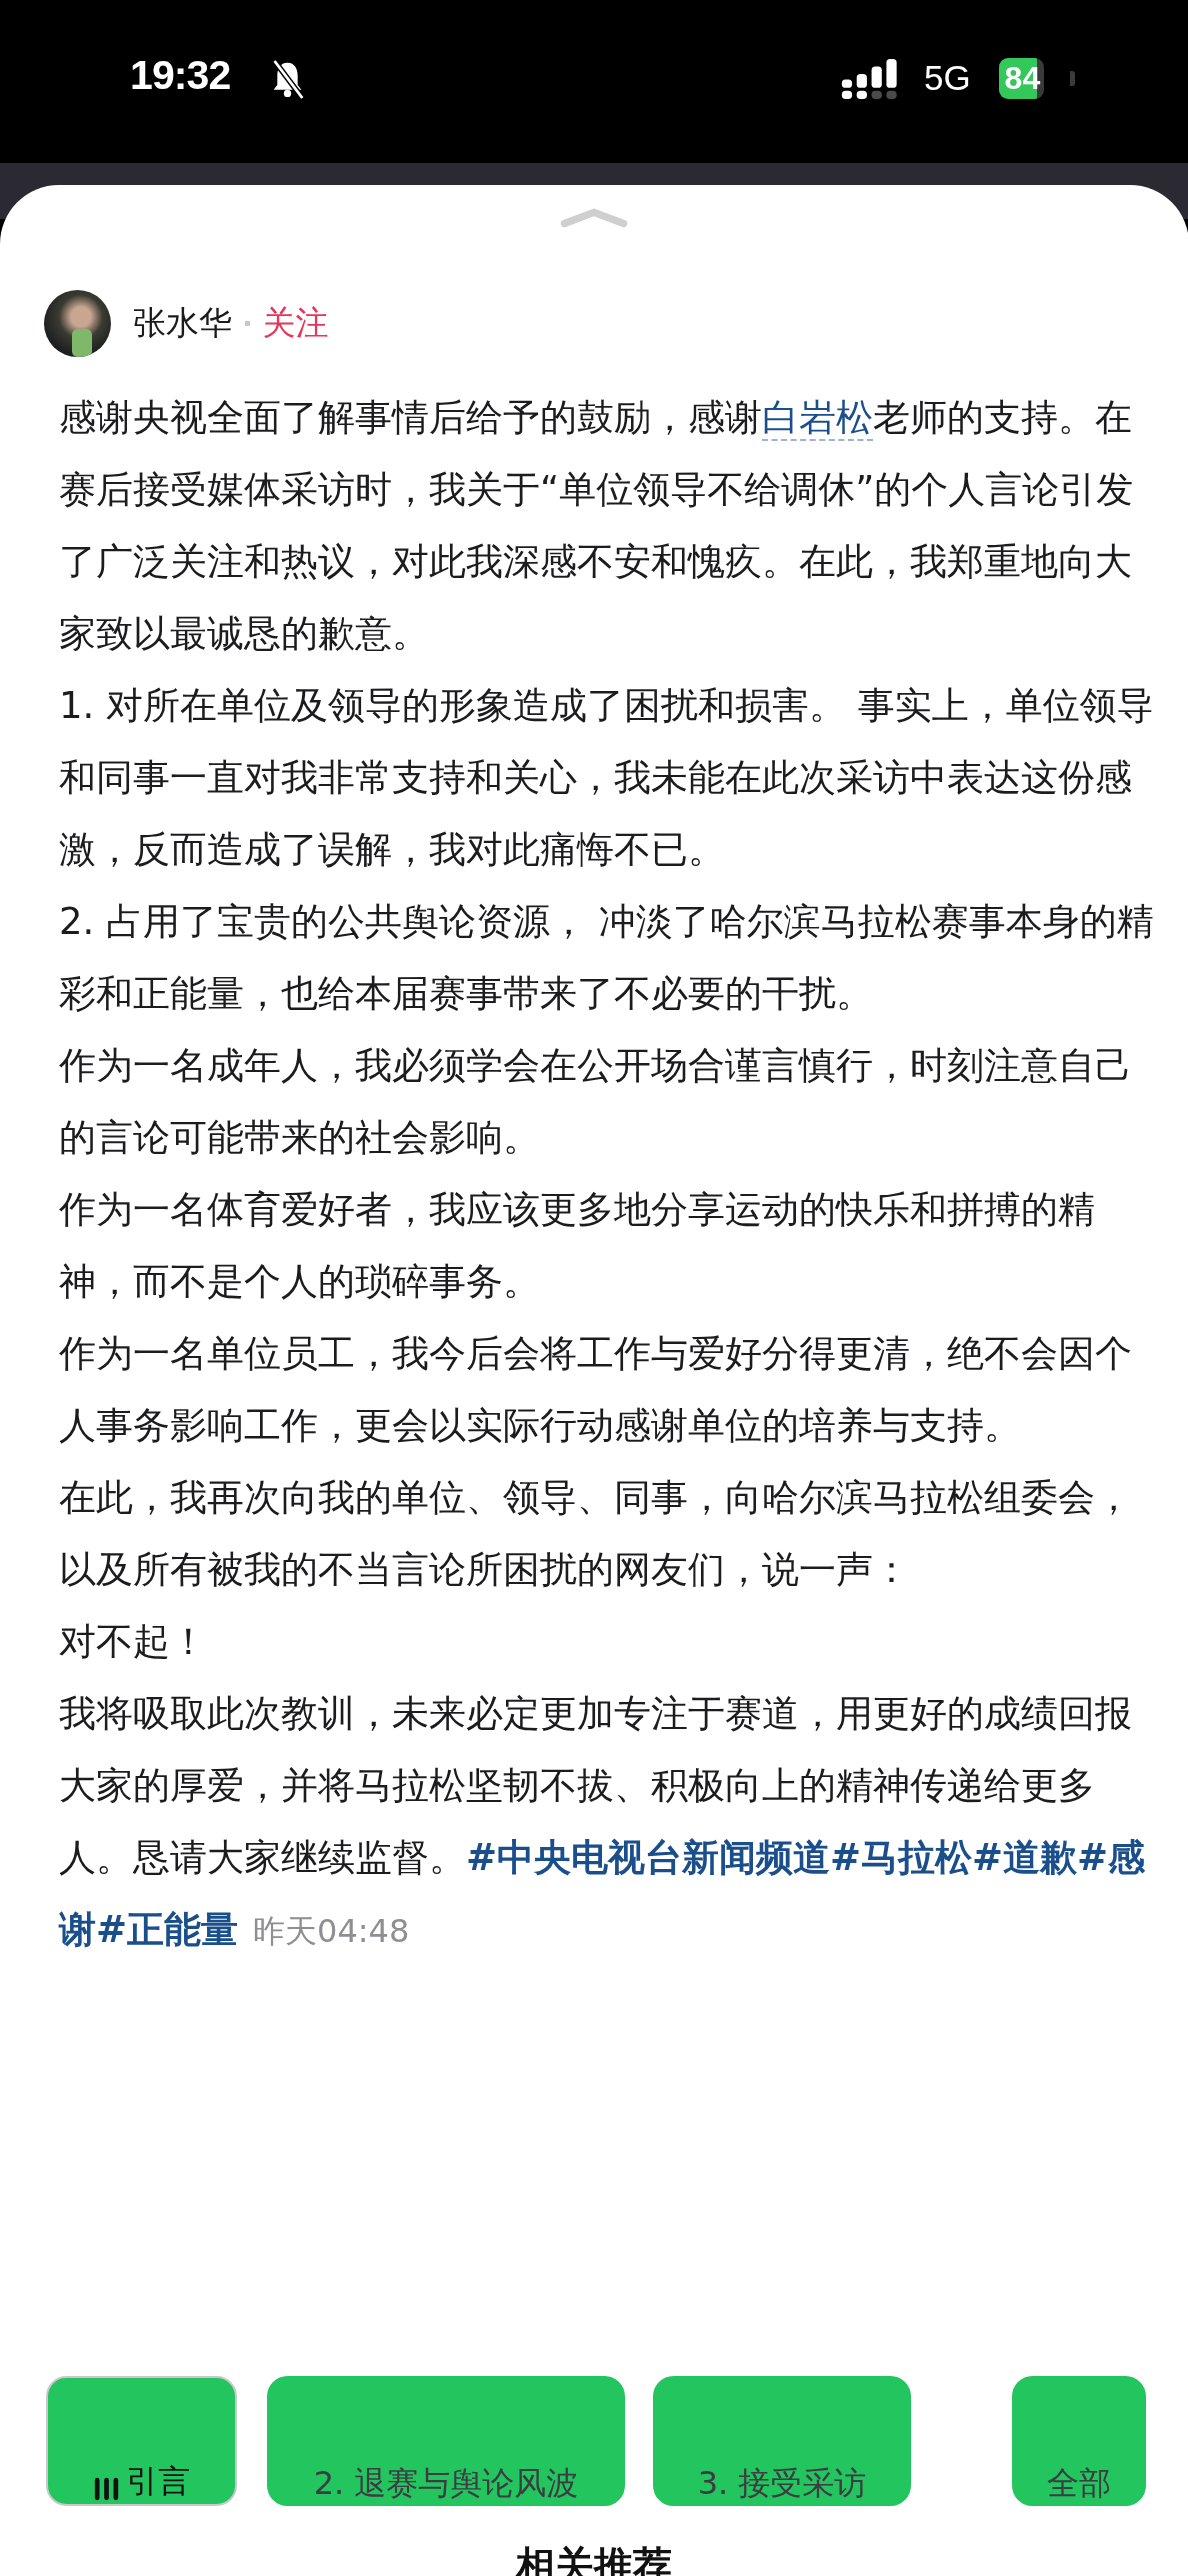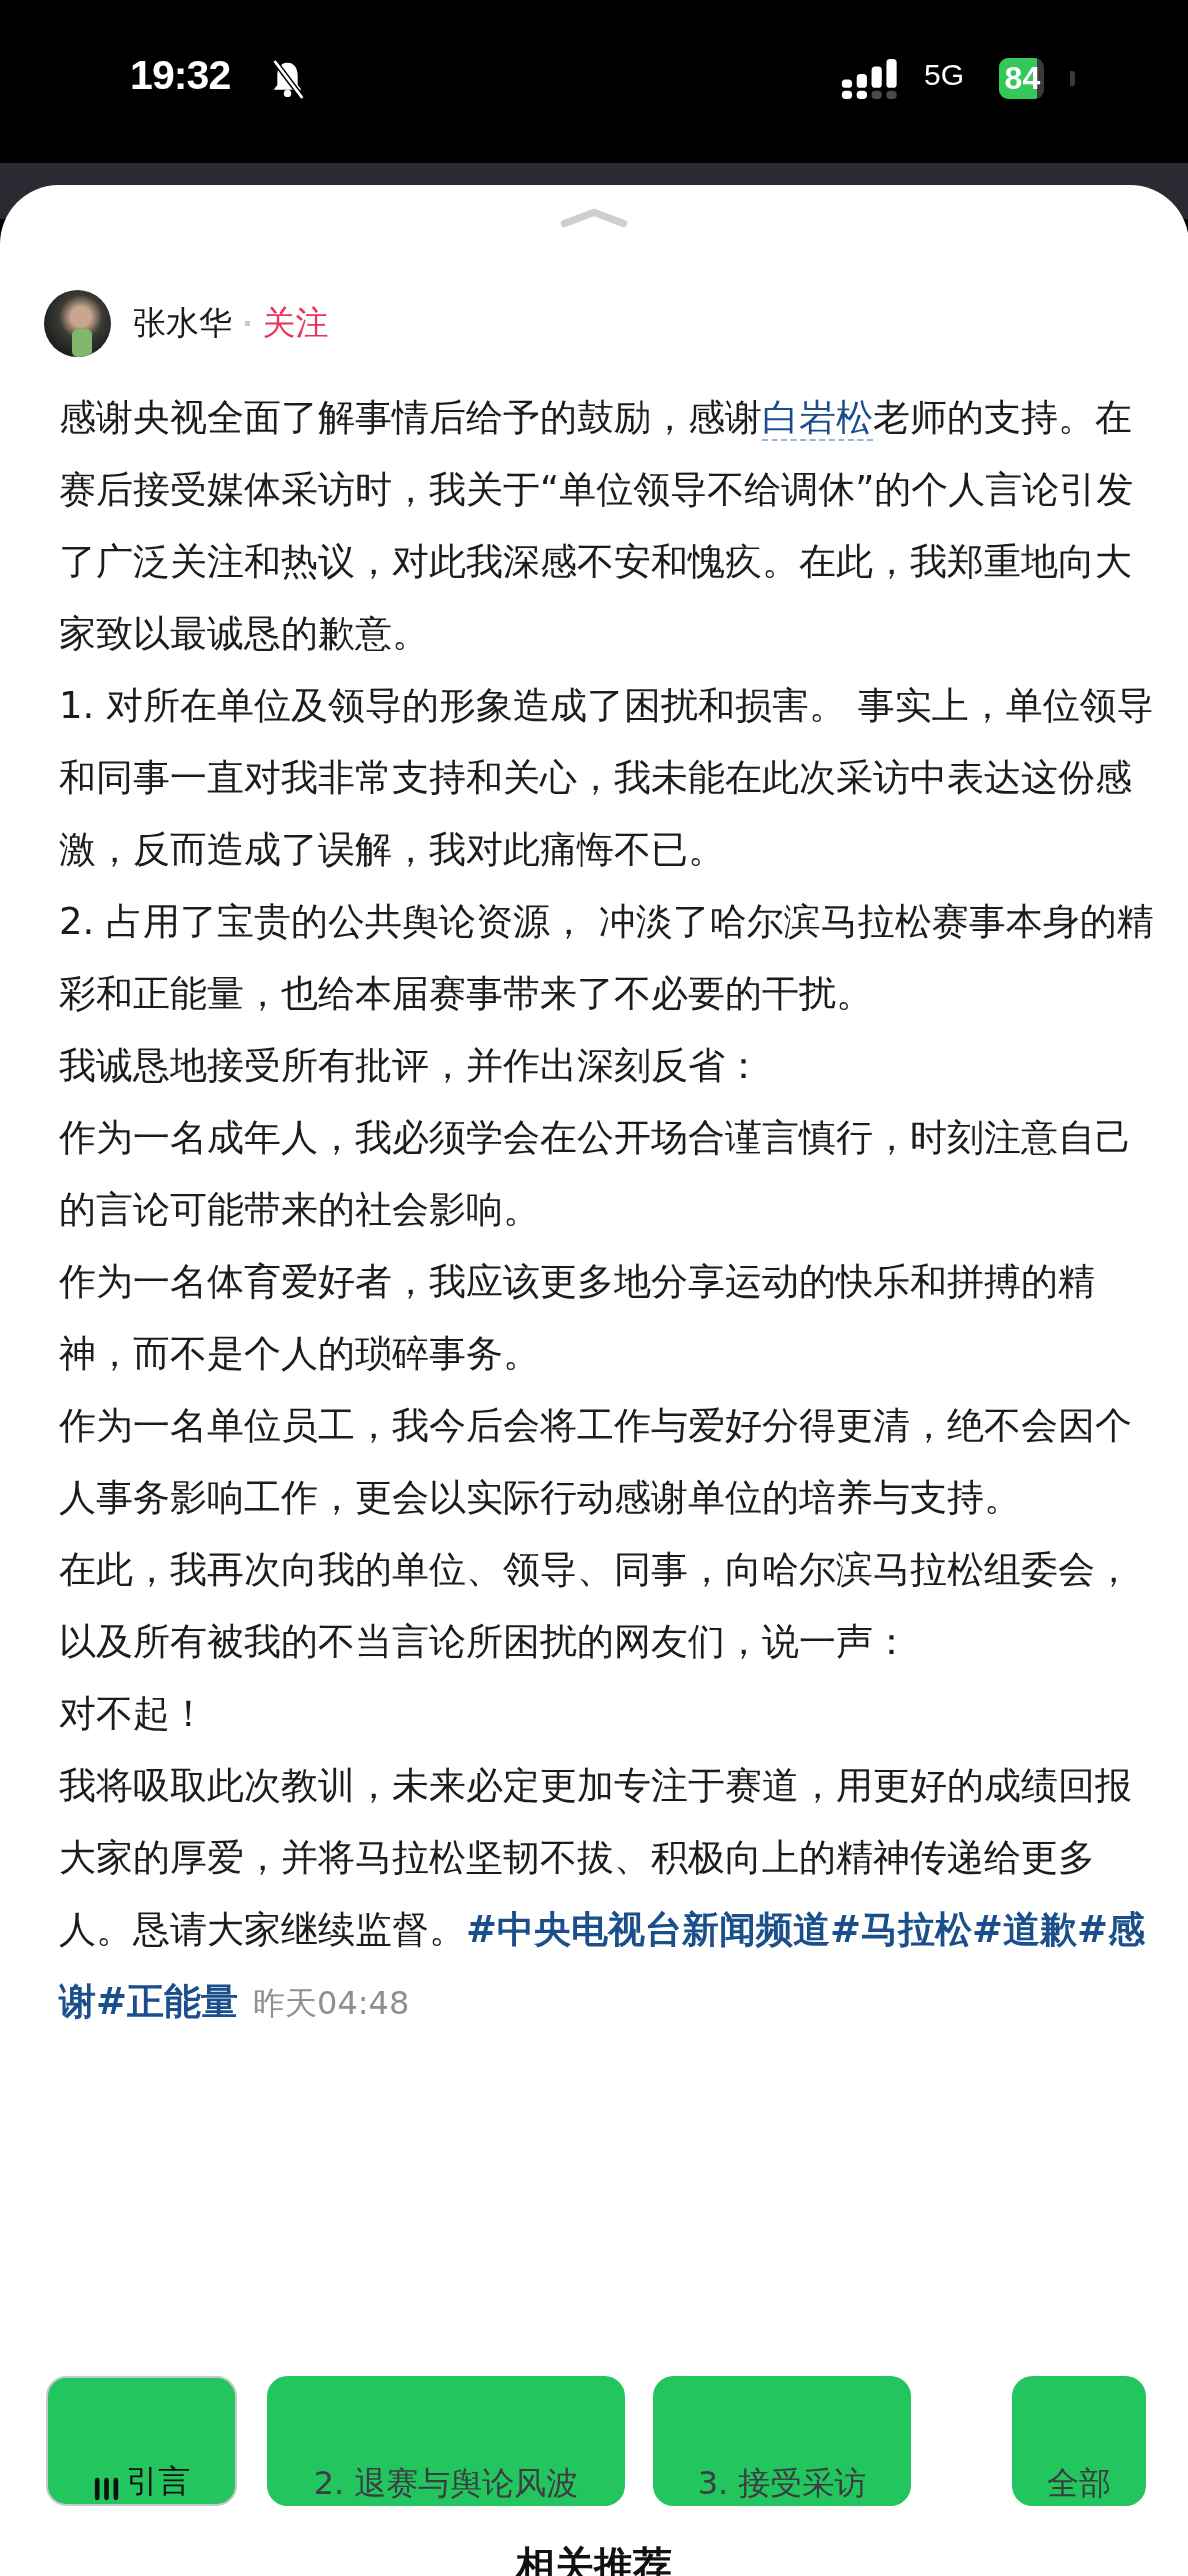--- a/index.html
+++ b/index.html
@@ -14,21 +14,21 @@
     background: #000; color: #fff;
   }
   .status-time {
     position: absolute; left: 130px; top: 52px;
     font-size: 41px; font-weight: 600; letter-spacing: -0.9px;
     font-family: "Liberation Sans", sans-serif;
   }
   .bell-icon { position: absolute; left: 269px; top: 59px; width: 37px; height: 41px; }
   .signal-icon { position: absolute; left: 840px; top: 59px; width: 65px; height: 41px; }
   .net-label {
-    position: absolute; left: 924px; top: 58px; font-size: 30px;
+    position: absolute; left: 924px; top: 58px; font-size: 35px;
     font-family: "Liberation Sans", sans-serif;
   }
   .battery {
     position: absolute; left: 999px; top: 58px; width: 45px; height: 41px;
     border-radius: 9.3px; background: #3a3a3c; overflow: hidden;
   }
   .battery-fill {
     position: absolute; left: 0; top: 0; bottom: 0; width: 84%;
     background: #34c759;
   }
@@ -133,21 +133,20 @@
     <div class="avatar"></div>
     <span class="author-name">张水华</span>
     <span class="dot"></span>
     <span class="follow">关注</span>
   </div>
 
   <div class="article">
     <p><span>感谢央视全面了解事情后给予的鼓励，感谢</span><span class="mention">白岩松</span><span>老师的支持。在赛后接受媒体采访时，我关于“单位领导不给调休”的个人言论引发了广泛关注和热议，对此我深感不安和愧疚。在此，我郑重地向大家致以最诚恳的歉意。</span></p>
     <p>1. 对所在单位及领导的形象造成了困扰和损害。 事实上，单位领导和同事一直对我非常支持和关心，我未能在此次采访中表达这份感激，反而造成了误解，我对此痛悔不已。</p>
     <p>2. 占用了宝贵的公共舆论资源， 冲淡了哈尔滨马拉松赛事本身的精彩和正能量，也给本届赛事带来了不必要的干扰。</p>
-    <p>我诚恳地接受所有批评，并作出深刻反省：</p>
     <p>作为一名成年人，我必须学会在公开场合谨言慎行，时刻注意自己的言论可能带来的社会影响。</p>
     <p>作为一名体育爱好者，我应该更多地分享运动的快乐和拼搏的精神，而不是个人的琐碎事务。</p>
     <p>作为一名单位员工，我今后会将工作与爱好分得更清，绝不会因个人事务影响工作，更会以实际行动感谢单位的培养与支持。</p>
     <p>在此，我再次向我的单位、领导、同事，向哈尔滨马拉松组委会，以及所有被我的不当言论所困扰的网友们，说一声：</p>
     <p>对不起！</p>
     <p><span>我将吸取此次教训，未来必定更加专注于赛道，用更好的成绩回报大家的厚爱，并将马拉松坚韧不拔、积极向上的精神传递给更多人。恳请大家继续监督。</span><span class="hashtag">#中央电视台新闻频道#</span><span class="hashtag">马拉松#</span><span class="hashtag">道歉#</span><span class="hashtag">感谢#</span><span class="hashtag">正能量</span><span class="timestamp">昨天04:48</span></p>
   </div>
 
   <div class="tabs">
     <div class="tab active" style="left:46px;width:191px;">

